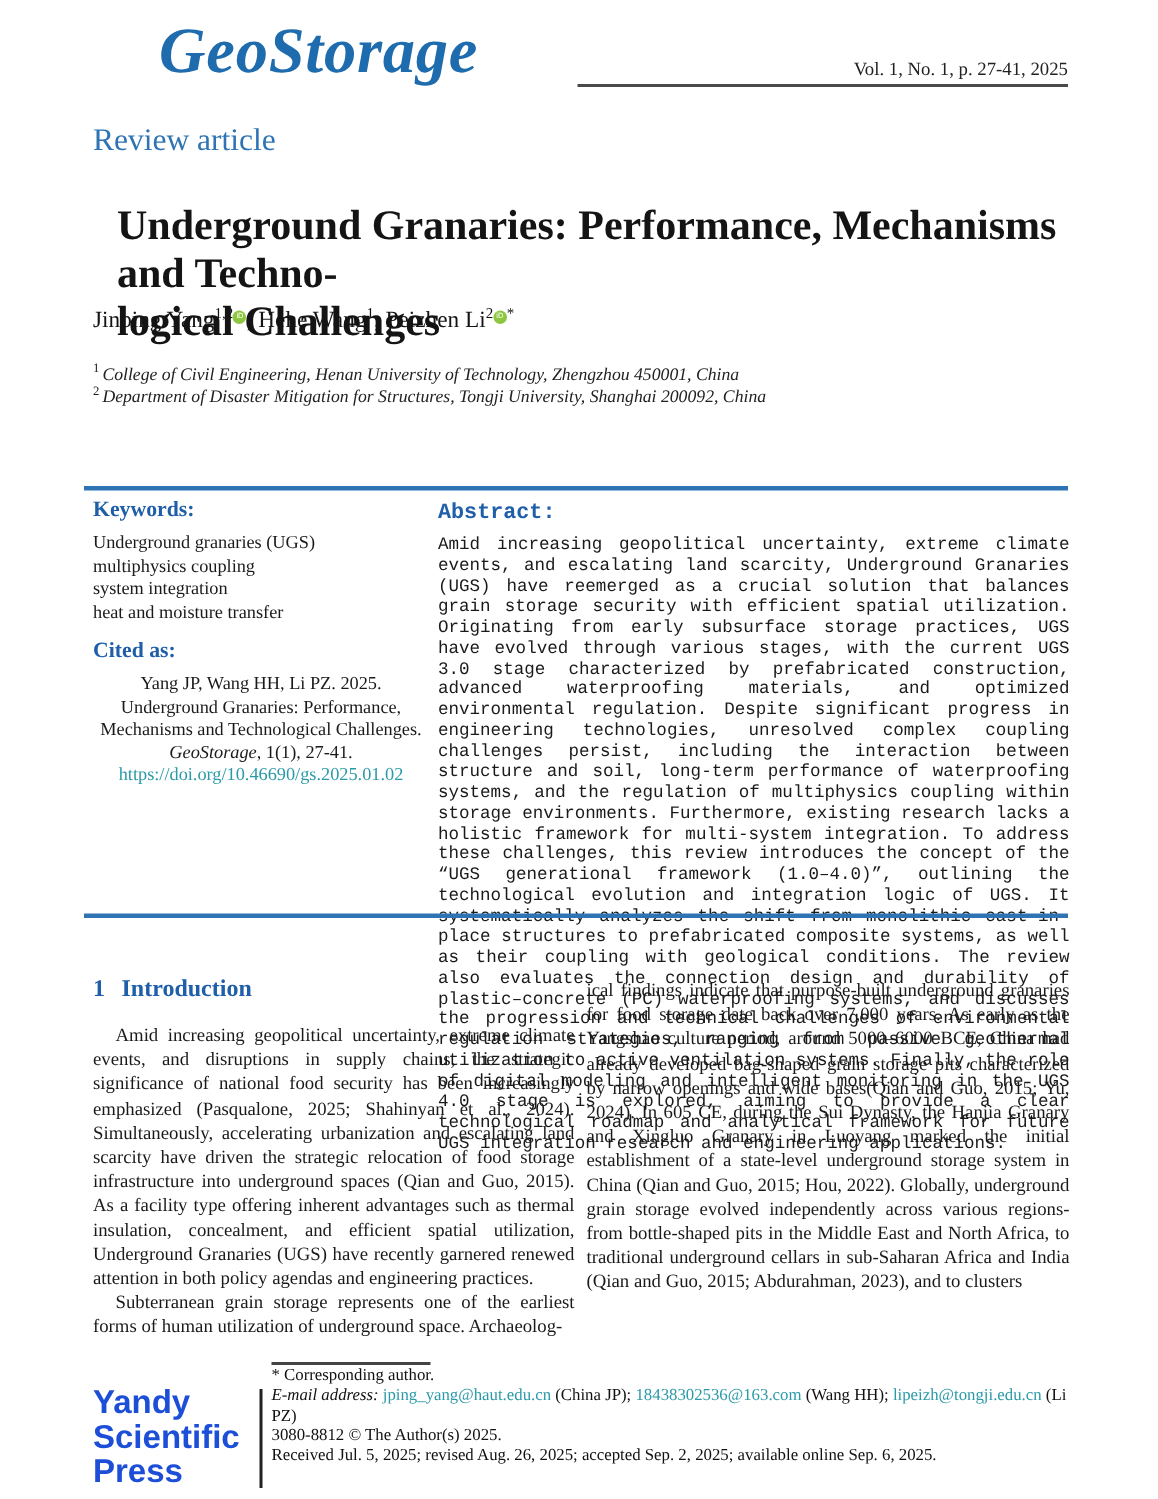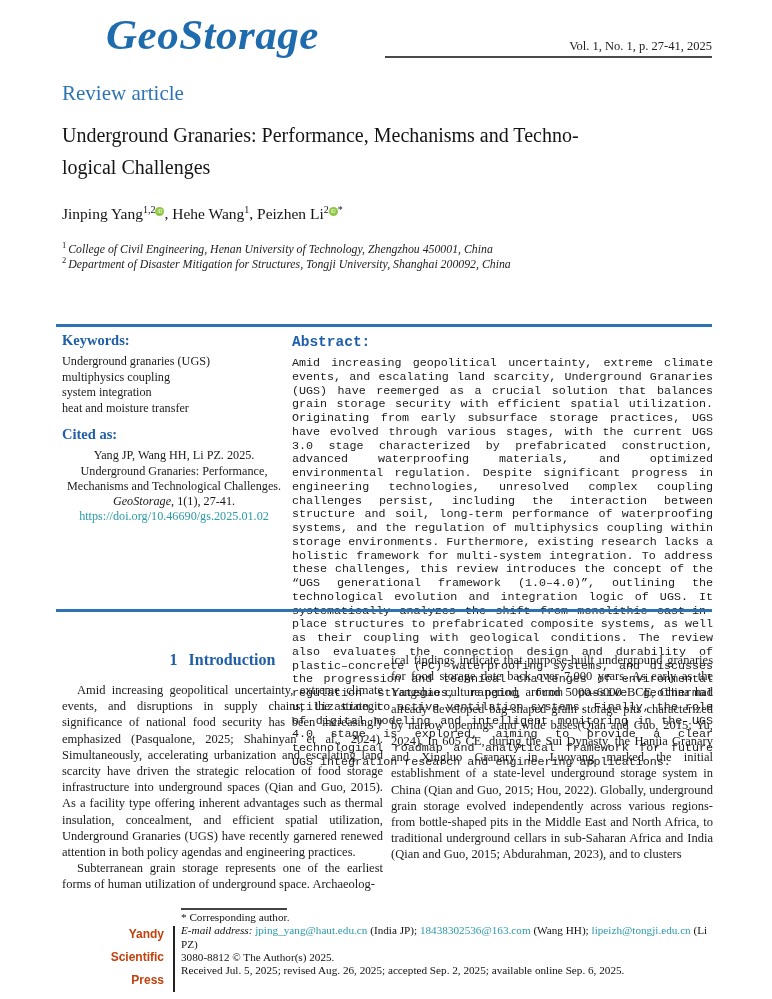--- a/index.html
+++ b/index.html
@@ -14,22 +14,22 @@
     position:absolute; left:106px; top:10px;
     font-size:43px; font-weight:bold; font-style:italic;
     color:#1e6bae; letter-spacing:0.5px;
   }
   .issue-info { position:absolute; right:60px; top:39px; font-size:12.5px; color:#222;text-align:center; }
   .header-rule { position:absolute; left:385px; right:60px; top:56px; height:2px; background:#4a4a4a; }
 
   .article-type { position:absolute; left:62px; top:81px; font-size:21px; color:#2e74b5; }
 
   .article-title {
-    position:absolute; left:62px; top:119px; width:656px; margin:0;
-    font-size:20px; line-height:32px; font-weight:normal; color:#141414;
+    position:absolute; left:62px; top:119px; width:656px; margin:16px;
+    font-size:28px; line-height:32px; font-weight:bold; color:#141414;
   }
 
   .authors { position:absolute; left:62px; top:204px; font-size:15.5px; color:#141414; }
   .authors sup { font-size:10px; }
   .orcid-badge {
     display:inline-block; width:9px; height:9px; border-radius:50%;
     background:#8dc63f; color:#ffffff; font-size:5px; line-height:9px; text-align:center;
     vertical-align:super; font-family:"Liberation Sans", sans-serif; font-style:normal;
   }
   .corr-mark { font-size:10px; vertical-align:super; }
@@ -50,30 +50,30 @@
   .journal-italic { font-style:italic; }
   .link { color:#2b9aa8; text-decoration:none; cursor:pointer; }
 
   
   .abstract-col { position:absolute; left:292px; top:334px; width:421px;font-family:Liberation Mono, monospace; }
   .abstract-text { font-size:11.7px; line-height:13.75px; text-align:justify; margin-top:7px; }
 
   
   .intro-left  { position:absolute; left:62px;  top:651px; width:321px; }
   .intro-right { position:absolute; left:391px; top:652px; width:322px; }
-  .section-heading { font-size:16px; font-weight:bold; color:#1f5ea8; margin:0 0 13px 0;text-align:center; }
+  .section-heading { font-size:16px; font-weight:bold; color:#1f5ea8; margin:0 0 13px 0; }
   .section-num { display:inline-block; margin-right:11px; }
   .body-text { font-size:12.5px; line-height:16.2px; text-align:justify; margin:0; }
   .indent { text-indent:15px; }
 
   
   .footer-logo {
-    position:absolute; left:62px; top:923px; width:102px; text-align:right;
+    position:absolute; left:62px; top:923px; width:102px; text-align:left;
     font-family:"Liberation Sans", sans-serif; font-weight:bold;
-    color:#c2410c; font-size:12px; line-height:23px;
+    color:#1d4ed8; font-size:22px; line-height:23px;
   }
   .footer-divider { position:absolute; left:173px; top:926px; width:2px; height:66px; background:#222; }
   .footnote-rule { position:absolute; left:181px; top:908px; width:106px; height:1.5px; background:#444; }
   .footer-text { position:absolute; left:181px; top:911px; width:534px; font-size:11.2px; line-height:13.3px; color:#111; }
   .email-label { font-style:italic; }
 </style>
 </head>
 <body>
 
 <div>
@@ -126,18 +126,18 @@
 
   <div class="footer-logo">
     <div>Yandy</div>
     <div>Scientific</div>
     <div>Press</div>
   </div>
   <div class="footer-divider"></div>
   <div class="footnote-rule"></div>
   <div class="footer-text">
     <div>* Corresponding author.</div>
-    <div><span class="email-label">E-mail address:</span><span> </span><a class="link">jping_yang@haut.edu.cn</a><span> (India JP); </span><a class="link">18438302536@163.com</a><span> (Wang HH); </span><a class="link">lipeizh@tongji.edu.cn</a><span> (Li PZ)</span></div>
+    <div><span class="email-label">E-mail address:</span><span> </span><a class="link">jping_yang@haut.edu.cn</a><span> (China JP); </span><a class="link">18438302536@163.com</a><span> (Wang HH); </span><a class="link">lipeizh@tongji.edu.cn</a><span> (Li PZ)</span></div>
     <div>3080-8812 © The Author(s) 2025.</div>
     <div>Received  Jul. 5, 2025; revised  Aug. 26, 2025; accepted  Sep. 2, 2025; available online  Sep. 6, 2025.</div>
   </div>
 
 </div>
 
 </body></html>

